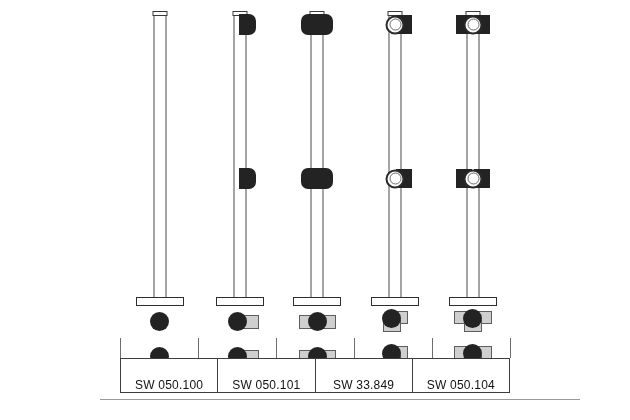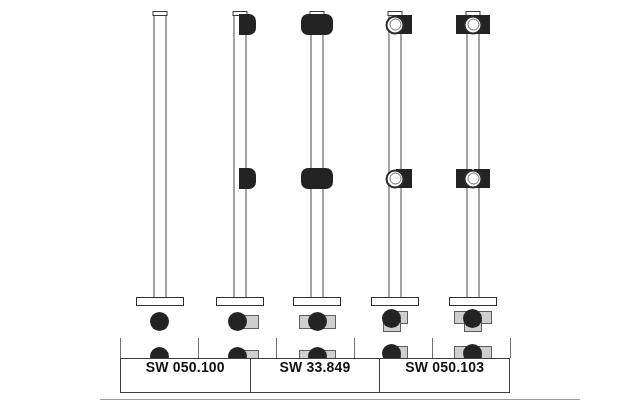--- a/index.html
+++ b/index.html
@@ -164,24 +164,24 @@
     border: 1.4px solid #3d3d3d;
     box-sizing: border-box;
     display: flex;
     background: #ffffff;
     z-index: 10;
   }
   .cell {
     flex: 1 1 0;
     border-right: 1.4px solid #3d3d3d;
     display: flex;
-    align-items: flex-start;
+    align-items: flex-end;
     justify-content: center;
-    font-size: 14px;
-    font-weight: bold;
+    font-size: 12px;
+    font-weight: normal;
     letter-spacing: 0.2px;
     color: #111111;
   }
   .cell:last-child { border-right: none; }
 
   
   .guide {
     position: absolute;
     width: 0;
     border-left: 1.2px solid #6e6e6e;
@@ -332,22 +332,25 @@
   <div class="guide" style="left:276px;"></div>
   <div class="guide" style="left:354px;"></div>
   <div class="guide" style="left:432px;"></div>
   <div class="guide" style="left:510px;"></div>
 
   <div id="table">
     <div class="cell">
       <span>SW 050.100</span>
     </div>
     <div class="cell">
+      <span>SW 050.101</span>
+    </div>
+    <div class="cell">
       <span>SW 33.849</span>
     </div>
     <div class="cell">
-      <span>SW 050.103</span>
+      <span>SW 050.104</span>
     </div>
   </div>
 
   <div id="bottom-rule"></div>
 
 </div>
 
 </body></html>

